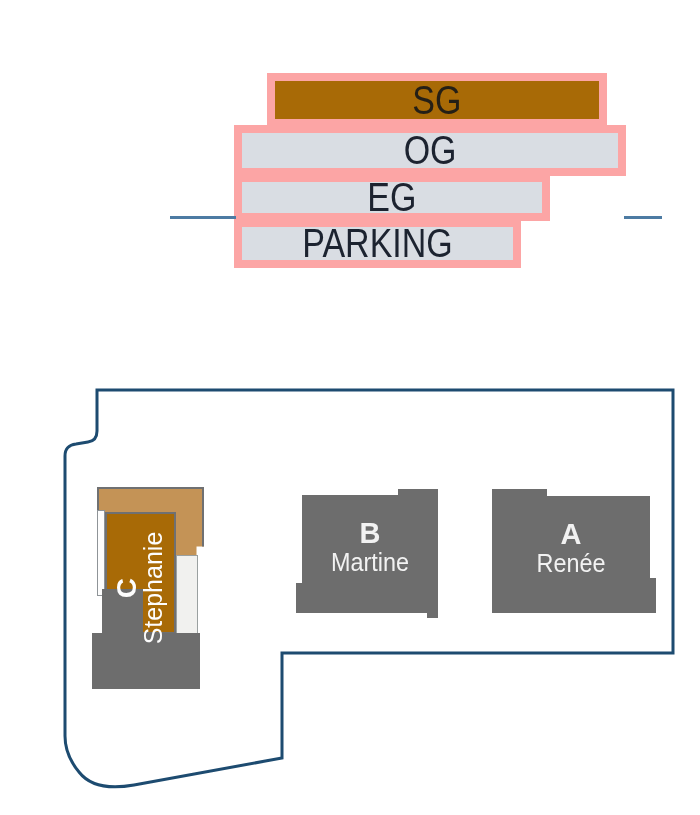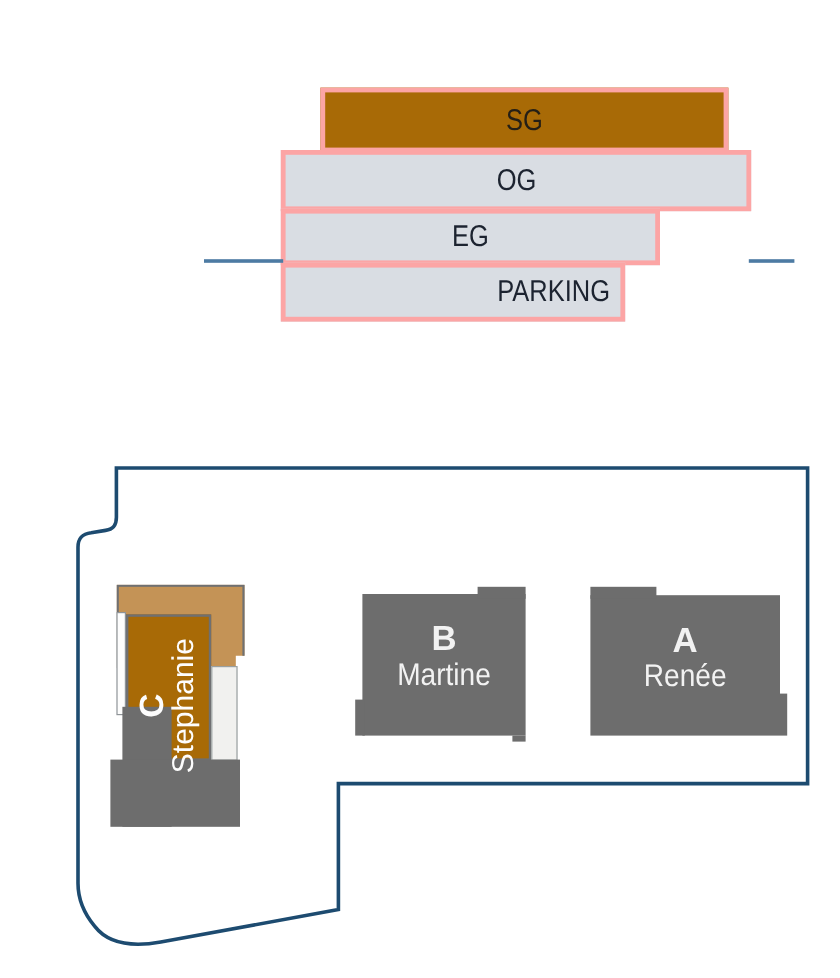--- a/index.html
+++ b/index.html
@@ -3,29 +3,29 @@
 <meta charset="utf-8">
 <style>
   html,body { margin:0; padding:0; background:#ffffff; }
   .canvas {
     position:relative; width:700px; height:815px; background:#ffffff;
     font-family:"Liberation Sans", sans-serif; overflow:hidden;
   }
   
   .floor {
     position:absolute; box-sizing:border-box;
-    border:4px solid #fca5a5; background:#d9dde3;
+    border:8px solid #fca5a5; background:#d9dde3;
     display:flex; align-items:center; justify-content:center;
-    color:#1c2330; font-size:25px; font-weight:normal;
+    color:#1c2330; font-size:40px; font-weight:normal;
   }
   .floor .flabel { transform:scaleX(0.85); white-space:nowrap; }
   .floor.sg      { left:267px; top:73px;  width:340px; height:54px; background:#a86a06; color:#241f16; }
   .floor.og      { left:234px; top:125px; width:392px; height:51px; }
   .floor.eg      { left:234px; top:174px; width:316px; height:47px; }
-  .floor.parking { left:234px; top:219px; width:287px; height:49px;justify-content:flex-end; }
+  .floor.parking { left:234px; top:219px; width:287px; height:49px; }
   .ground { position:absolute; top:216px; height:3px; background:#4d7ba3; }
   .ground-left  { left:170px; width:66px; }
   .ground-right { left:624px; width:38px; }
 
   
   .boundary { position:absolute; left:0; top:0; }
   .gray { position:absolute; background:#6d6d6d; }
 
   
   .b-main   { left:302px; top:495px; width:136px; height:118px; }

